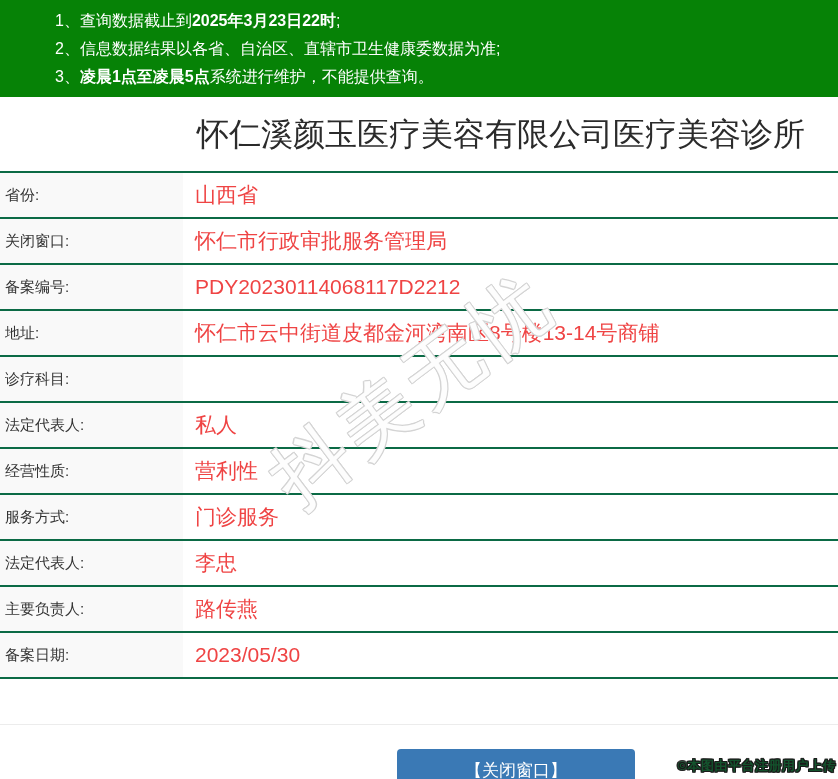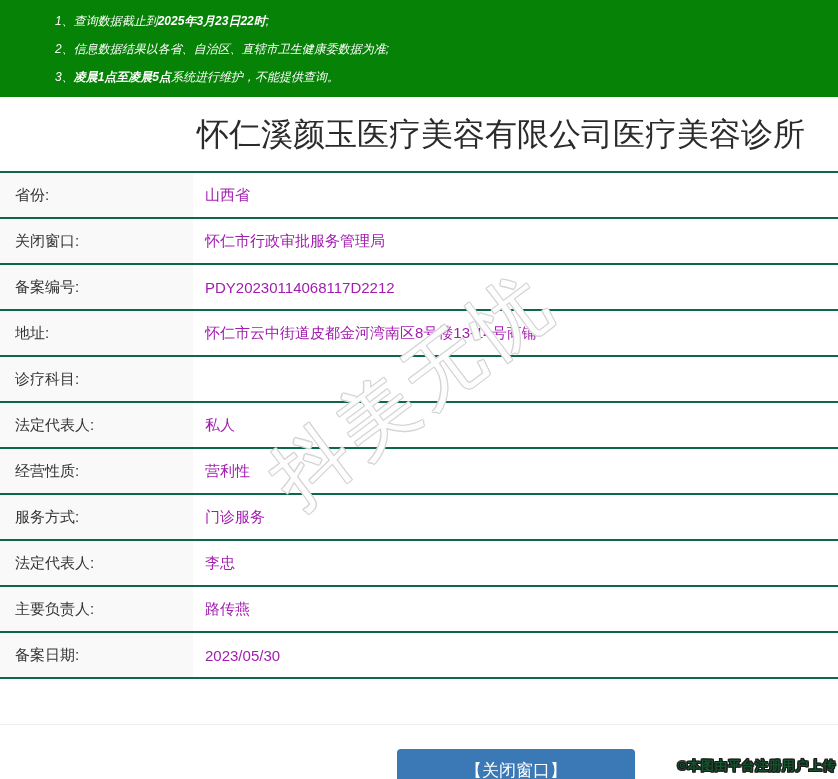--- a/index.html
+++ b/index.html
@@ -7,23 +7,22 @@
     width:838px;height:779px;position:relative;overflow:hidden;
     background:#ffffff;
     font-family:"Liberation Sans","DejaVu Sans",sans-serif;
     color:#333;
   }
   
   .notice-bar{
     background:#068206;
     color:#ffffff;
     padding:7px 10px 6px 55px;
-    font-size:12px;
+    font-size:16px;
     line-height:28px;
-    font-style:italic;
   }
   .notice-line{white-space:nowrap;}
   .notice-line b{font-weight:bold;}
   
   .page-title{
     margin:17px 0 0 197px;
     font-size:32px;
     line-height:40px;
     font-weight:400;
     color:#2b2b2b;
@@ -36,29 +35,29 @@
   }
   .row{
     display:flex;
     height:44px;
     border-bottom:2px solid #0b6a45;
   }
   .cell-label{
     width:178px;
     background:#f9f9f9;
     display:flex;align-items:center;
-    padding-left:15px;
+    padding-left:5px;
     font-size:15px;color:#333;
     flex-shrink:0;
   }
   .cell-value{
     flex:1;
     display:flex;align-items:center;
     padding-left:12px;
-    font-size:15px;color:#a21caf;
+    font-size:21px;color:#ef4444;
   }
   
   .divider{
     margin-top:45px;
     border-top:1px solid #ececec;
     height:0;
   }
   
   .close-btn{
     position:absolute;

